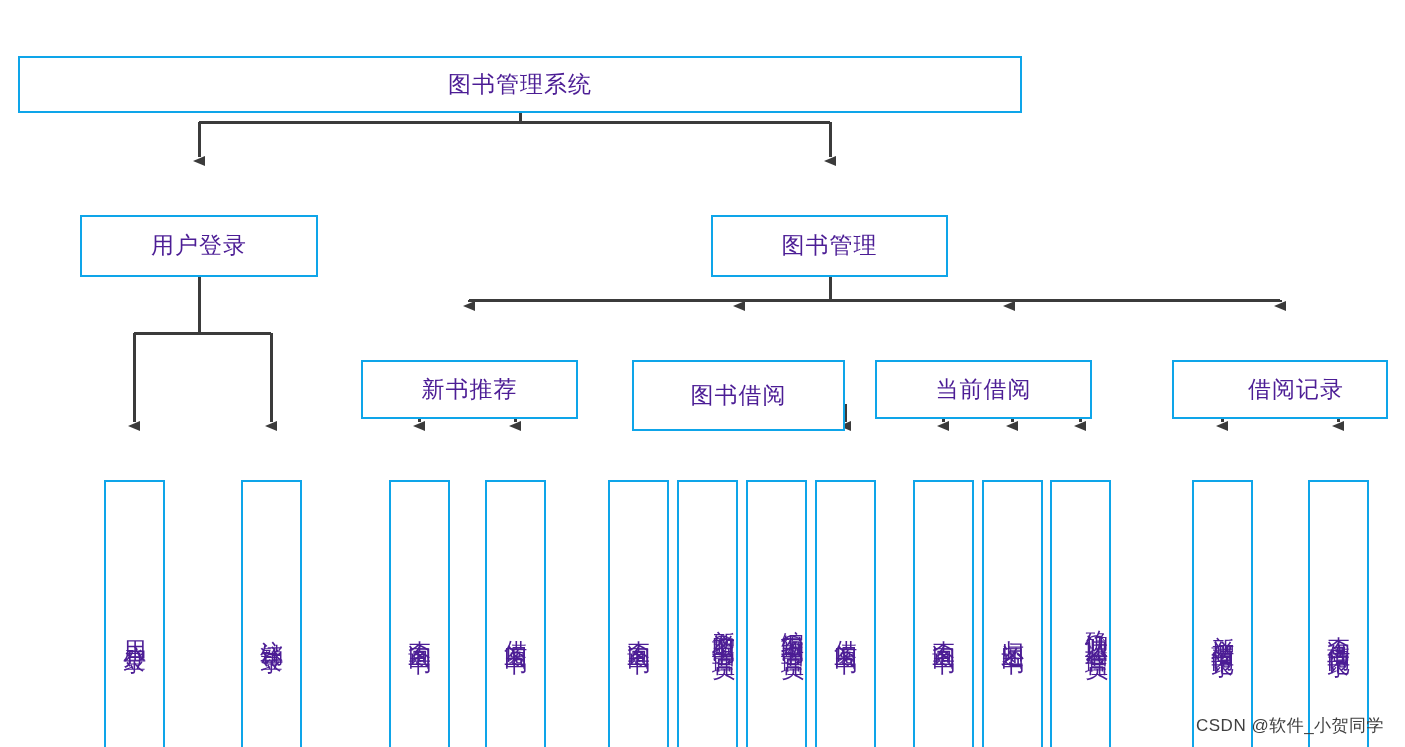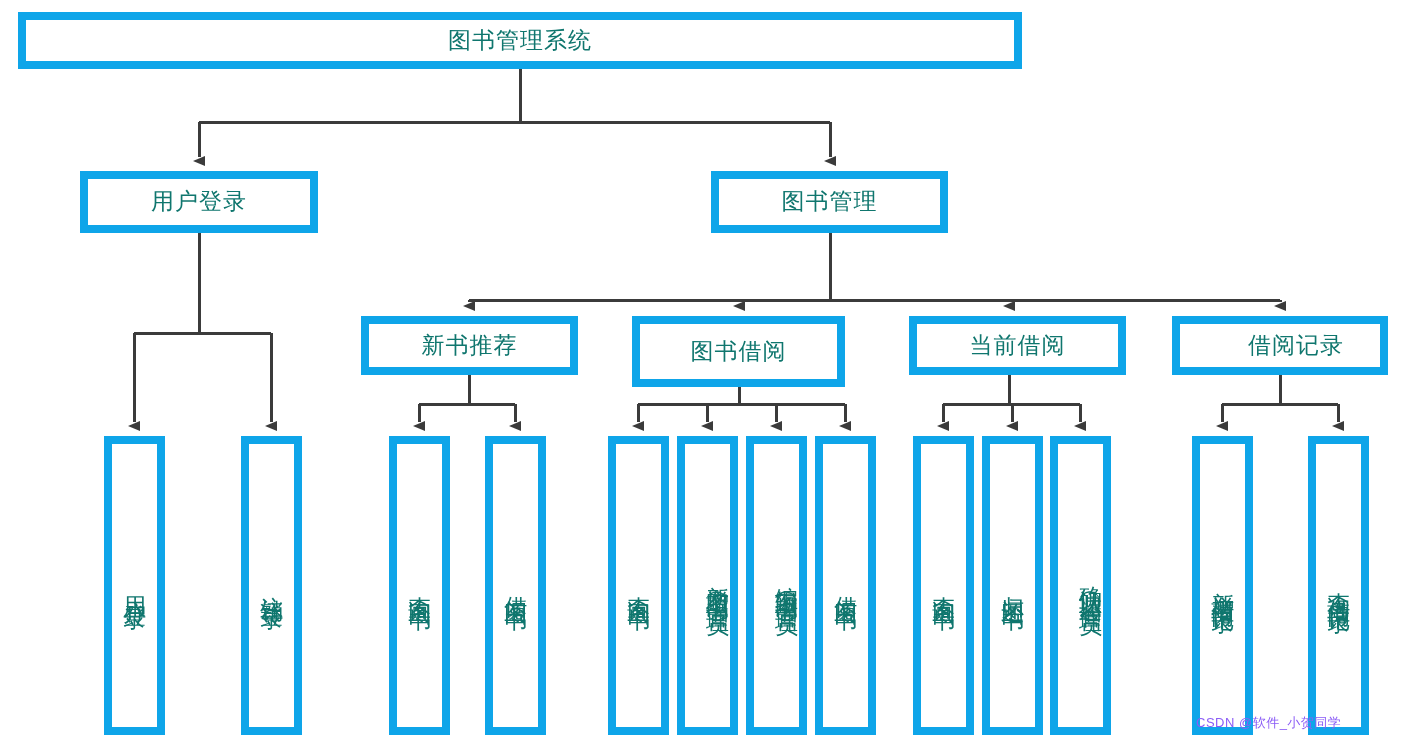--- a/index.html
+++ b/index.html
@@ -20,27 +20,28 @@
   #wires {
     position: absolute;
     left: 0;
     top: 0;
     width: 1405px;
     height: 747px;
   }
   .node {
     position: absolute;
     box-sizing: border-box;
-    border: 8px solid #0ea5e9;
+    border: 2px solid #0ea5e9;
     background: #ffffff;
-    color: #0f766e;
+    color: #4c1d95;
     display: flex;
     align-items: center;
     justify-content: center;
     overflow: hidden;
+    margin-top: 44px;
   }
   .node.horizontal {
     font-size: 23px;
     letter-spacing: 1px;
     line-height: 1.2;
   }
   .node.vertical {
     writing-mode: vertical-rl;
     text-orientation: upright;
     font-size: 23px;
@@ -50,22 +51,22 @@
     padding-bottom: 6px;
     align-items: flex-start;
     justify-content: center;
   }
   .node .label {
     display: block;
     white-space: nowrap;
   }
   .watermark {
     position: absolute;
-    font-size: 13px;
-    color: #8b5cf6;
+    font-size: 17px;
+    color: #404040;
     white-space: nowrap;
     letter-spacing: 0.5px;
   }
 </style>
 </head>
 <body>
 
 <div id="canvas">
 
   <svg id="wires" viewBox="0 0 1405 747" xmlns="http://www.w3.org/2000/svg">
@@ -131,21 +132,21 @@
   <div class="node horizontal" style="left:361px; top:316px; width:217px; height:59px;">
     <span class="label">新书推荐</span>
   </div>
 
   <div class="node horizontal" style="left:711px; top:171px; width:237px; height:62px;">
     <span class="label">图书管理</span>
   </div>
   <div class="node horizontal" style="left:632px; top:316px; width:213px; height:71px;">
     <span class="label">图书借阅</span>
   </div>
-  <div class="node horizontal" style="left:909px; top:316px; width:217px; height:59px;">
+  <div class="node horizontal" style="left:875px; top:316px; width:217px; height:59px;">
     <span class="label">当前借阅</span>
   </div>
   <div class="node horizontal" style="left:1172px; top:316px; width:216px; height:59px;padding-left:32px;">
     <span class="label">借阅记录</span>
   </div>
 
   <div class="node vertical" style="left:104px; top:436px; width:61px; height:299px; align-items:center;">
     <span class="label">用户登录</span>
   </div>
   <div class="node vertical" style="left:241px; top:436px; width:61px; height:299px; align-items:center;">

